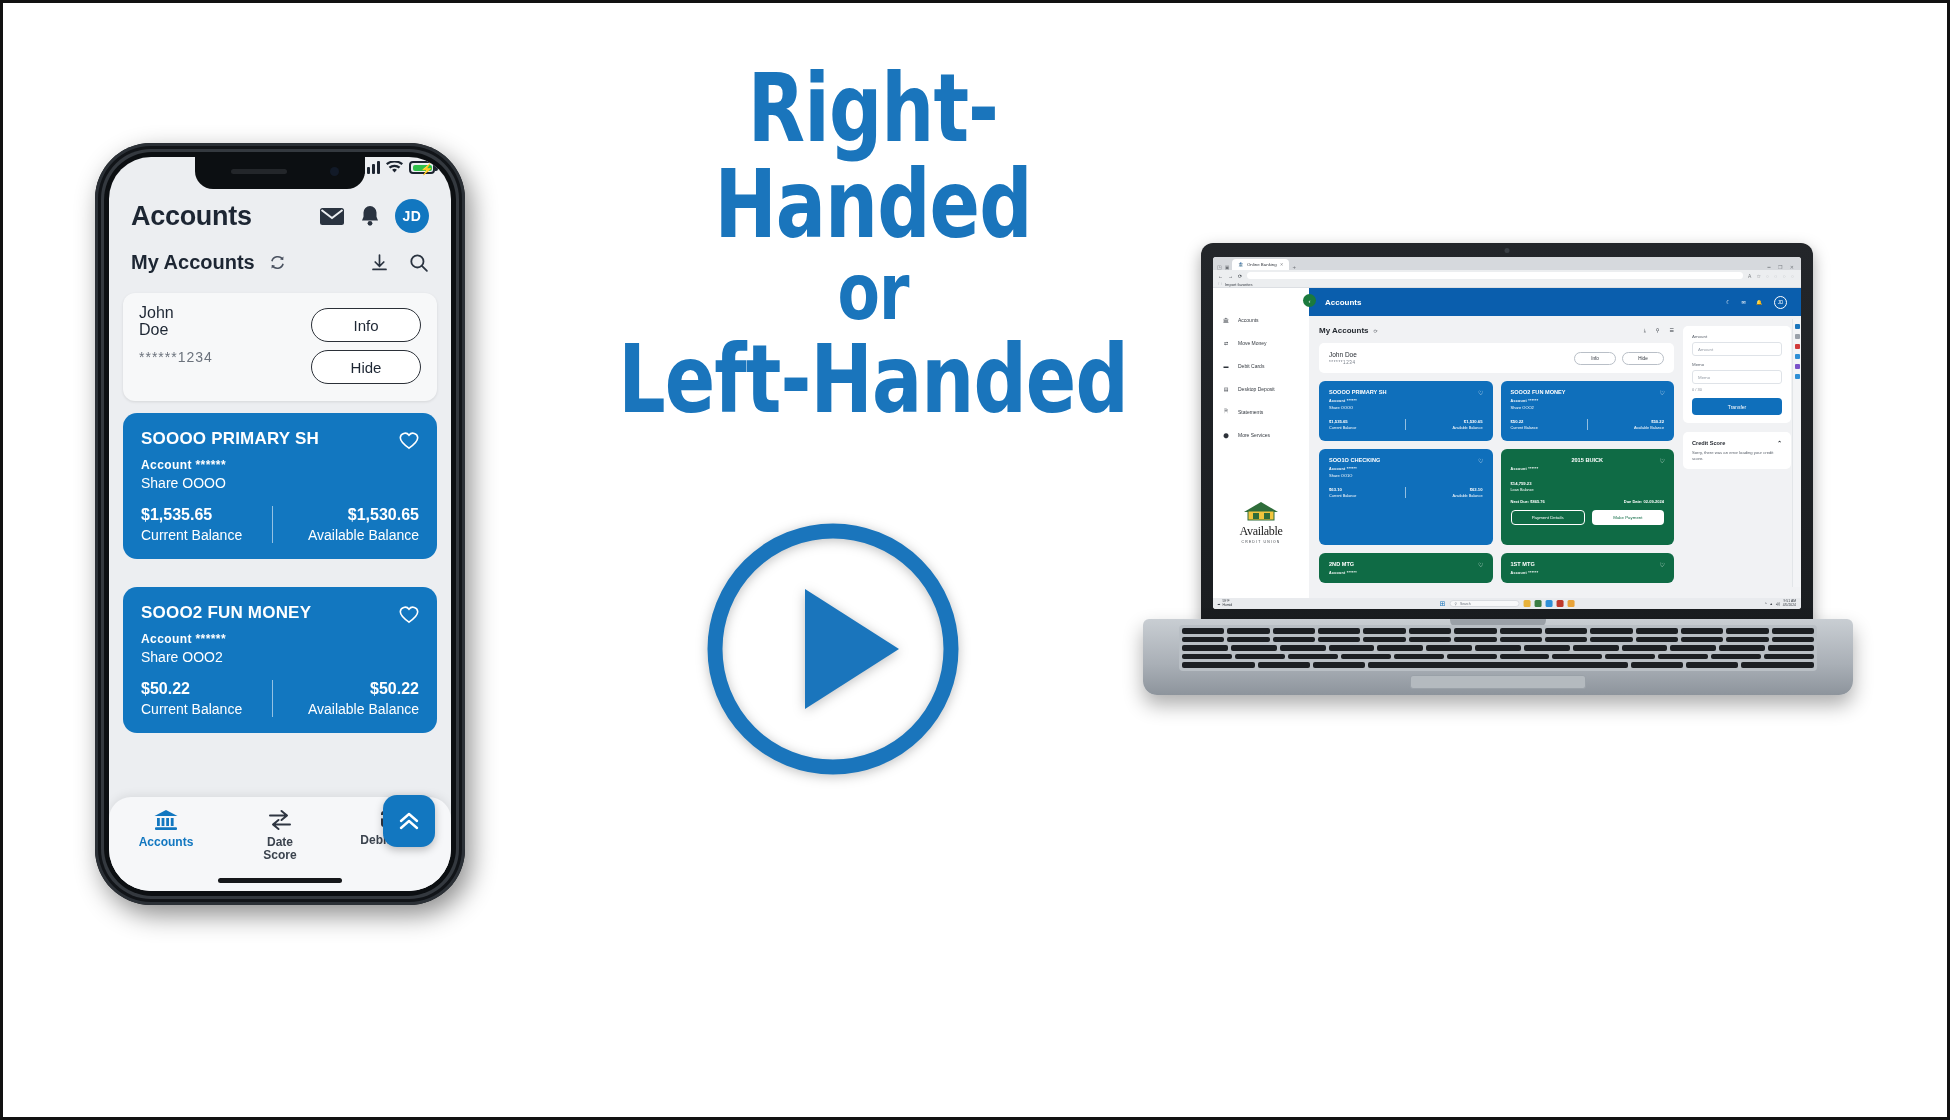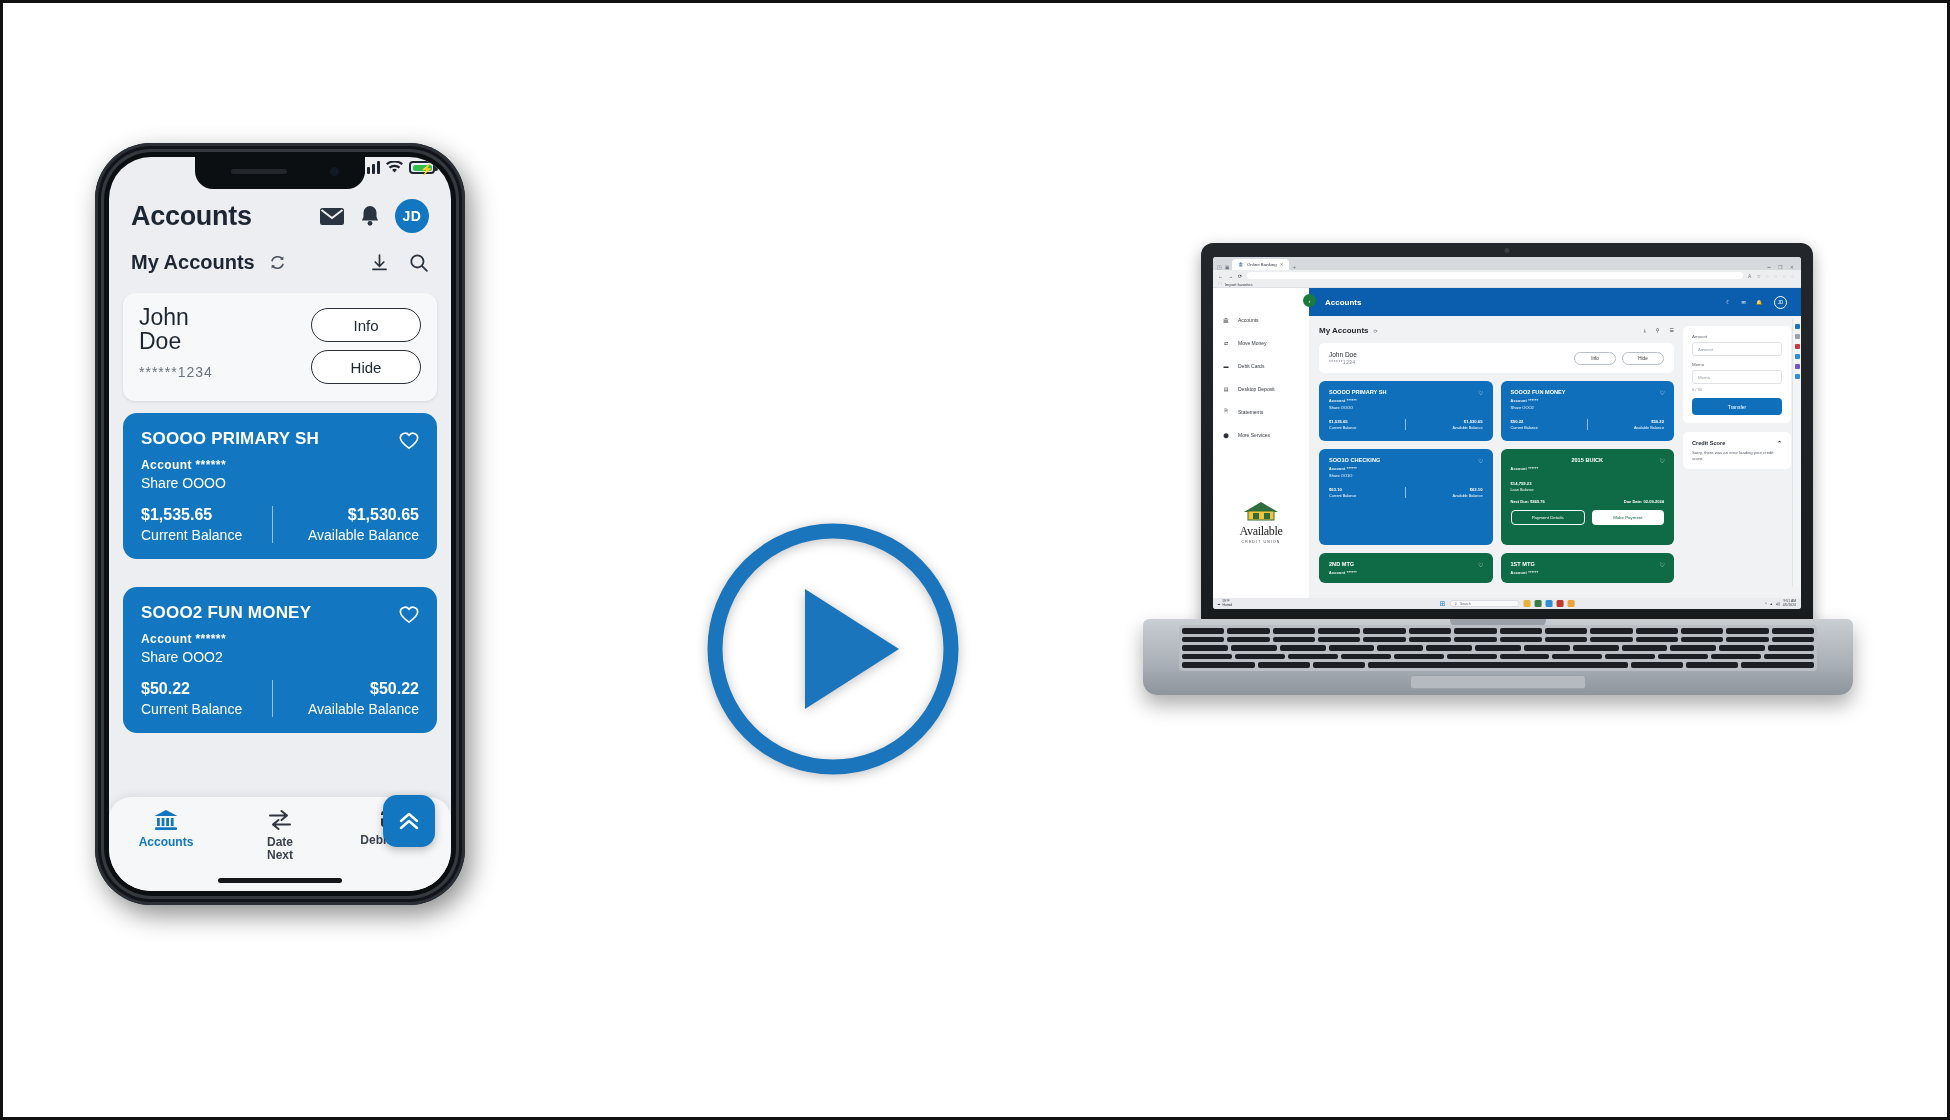--- a/index.html
+++ b/index.html
@@ -53,21 +53,21 @@
   .ph-sub { position:absolute; top:94px; left:0; right:0; padding:0 22px;
             display:flex; align-items:center; justify-content:space-between; }
   .ph-sub-left { display:flex; align-items:center; gap:14px; }
   .ph-sub-title { font-size:20px; font-weight:700; color:#1d2633; }
   .ph-sub-right { display:flex; align-items:center; gap:20px; }
 
   .user-card { position:absolute; top:136px; left:14px; right:14px; height:108px;
                background:#f7f8f9; border-radius:12px; padding:12px 16px;
                display:flex; justify-content:space-between; align-items:flex-start;
                box-shadow:0 1px 3px rgba(0,0,0,.10); }
-  .user-name { font-size:23px; color:#1d2633; line-height:1.06; max-width:120px;}
+  .user-name { font-size:16px; color:#1d2633; line-height:1.06; max-width:120px;}
   .user-mask { font-size:14px; color:#6b727c; margin-top:10px; letter-spacing:1px;}
   .user-btns { display:flex; flex-direction:column; gap:8px; padding-top:3px;}
   .pill { width:110px; height:34px; border:1.5px solid #2b3038; border-radius:18px;
           background:#fff; font-size:15px; color:#1d2633; display:flex;
           align-items:center; justify-content:center; }
 
   .acct-card { position:absolute; left:14px; right:14px; border-radius:14px;
                background:#1277c0; color:#fff; padding:16px 18px; }
   .ac-title { font-size:17px; font-weight:700; letter-spacing:.2px; }
   .ac-acct { font-size:12px; font-weight:700; margin-top:9px; letter-spacing:.4px;}
@@ -358,21 +358,21 @@
             <rect x="2" y="18.3" width="22" height="2.6" rx="1" fill="#1277c0"></rect>
           </svg>
           <div class="lbl">Accounts</div>
         </div>
         <div class="tab">
           <svg width="26" height="22" viewBox="0 0 26 22">
             <path d="M3 6.5h17M14.5 2l5.5 4.5-5.5 4.5" stroke="#2f3642" stroke-width="2" fill="none" stroke-linecap="round" stroke-linejoin="round"></path>
             <path d="M23 15.5H6M11.5 11L6 15.5 11.5 20" stroke="#2f3642" stroke-width="2" fill="none" stroke-linecap="round" stroke-linejoin="round"></path>
           </svg>
           <div class="lbl">
-            <span>Date</span><br><span>Next</span>
+            <span>Date</span><br><span>Score</span>
           </div>
         </div>
         <div class="tab">
           <svg width="28" height="20" viewBox="0 0 28 20">
             <rect x="1" y="2" width="26" height="16" rx="3" fill="#2f3642"></rect>
             <rect x="1" y="6" width="26" height="3.4" fill="#eceef1"></rect>
             <rect x="4" y="12.5" width="4" height="2.4" rx="1" fill="#eceef1"></rect>
           </svg>
           <div class="lbl">Debit Cards</div>
         </div>
@@ -380,20 +380,25 @@
           <svg width="26" height="26" viewBox="0 0 26 26">
             <path d="M5 13l8-7 8 7M5 20l8-7 8 7" stroke="#fff" stroke-width="2.4" fill="none" stroke-linecap="round" stroke-linejoin="round"></path>
           </svg>
         </div>
       </div>
 
       <div class="homebar"></div>
     </div>
   </div>
 
+  <div id="center">
+    <div class="head-line">Right-Handed</div>
+    <div class="head-line small">or</div>
+    <div class="head-line">Left-Handed</div>
+  </div>
 
   <div id="playbtn">
     <svg width="272" height="272" viewBox="0 0 272 272">
       <circle cx="136" cy="136" r="118" fill="none" stroke="#1a75bc" stroke-width="15"></circle>
       <path d="M108 76 L202 136 L108 196 Z" fill="#1a75bc"></path>
     </svg>
   </div>
 
   <div id="laptop">
     <div class="lid">

